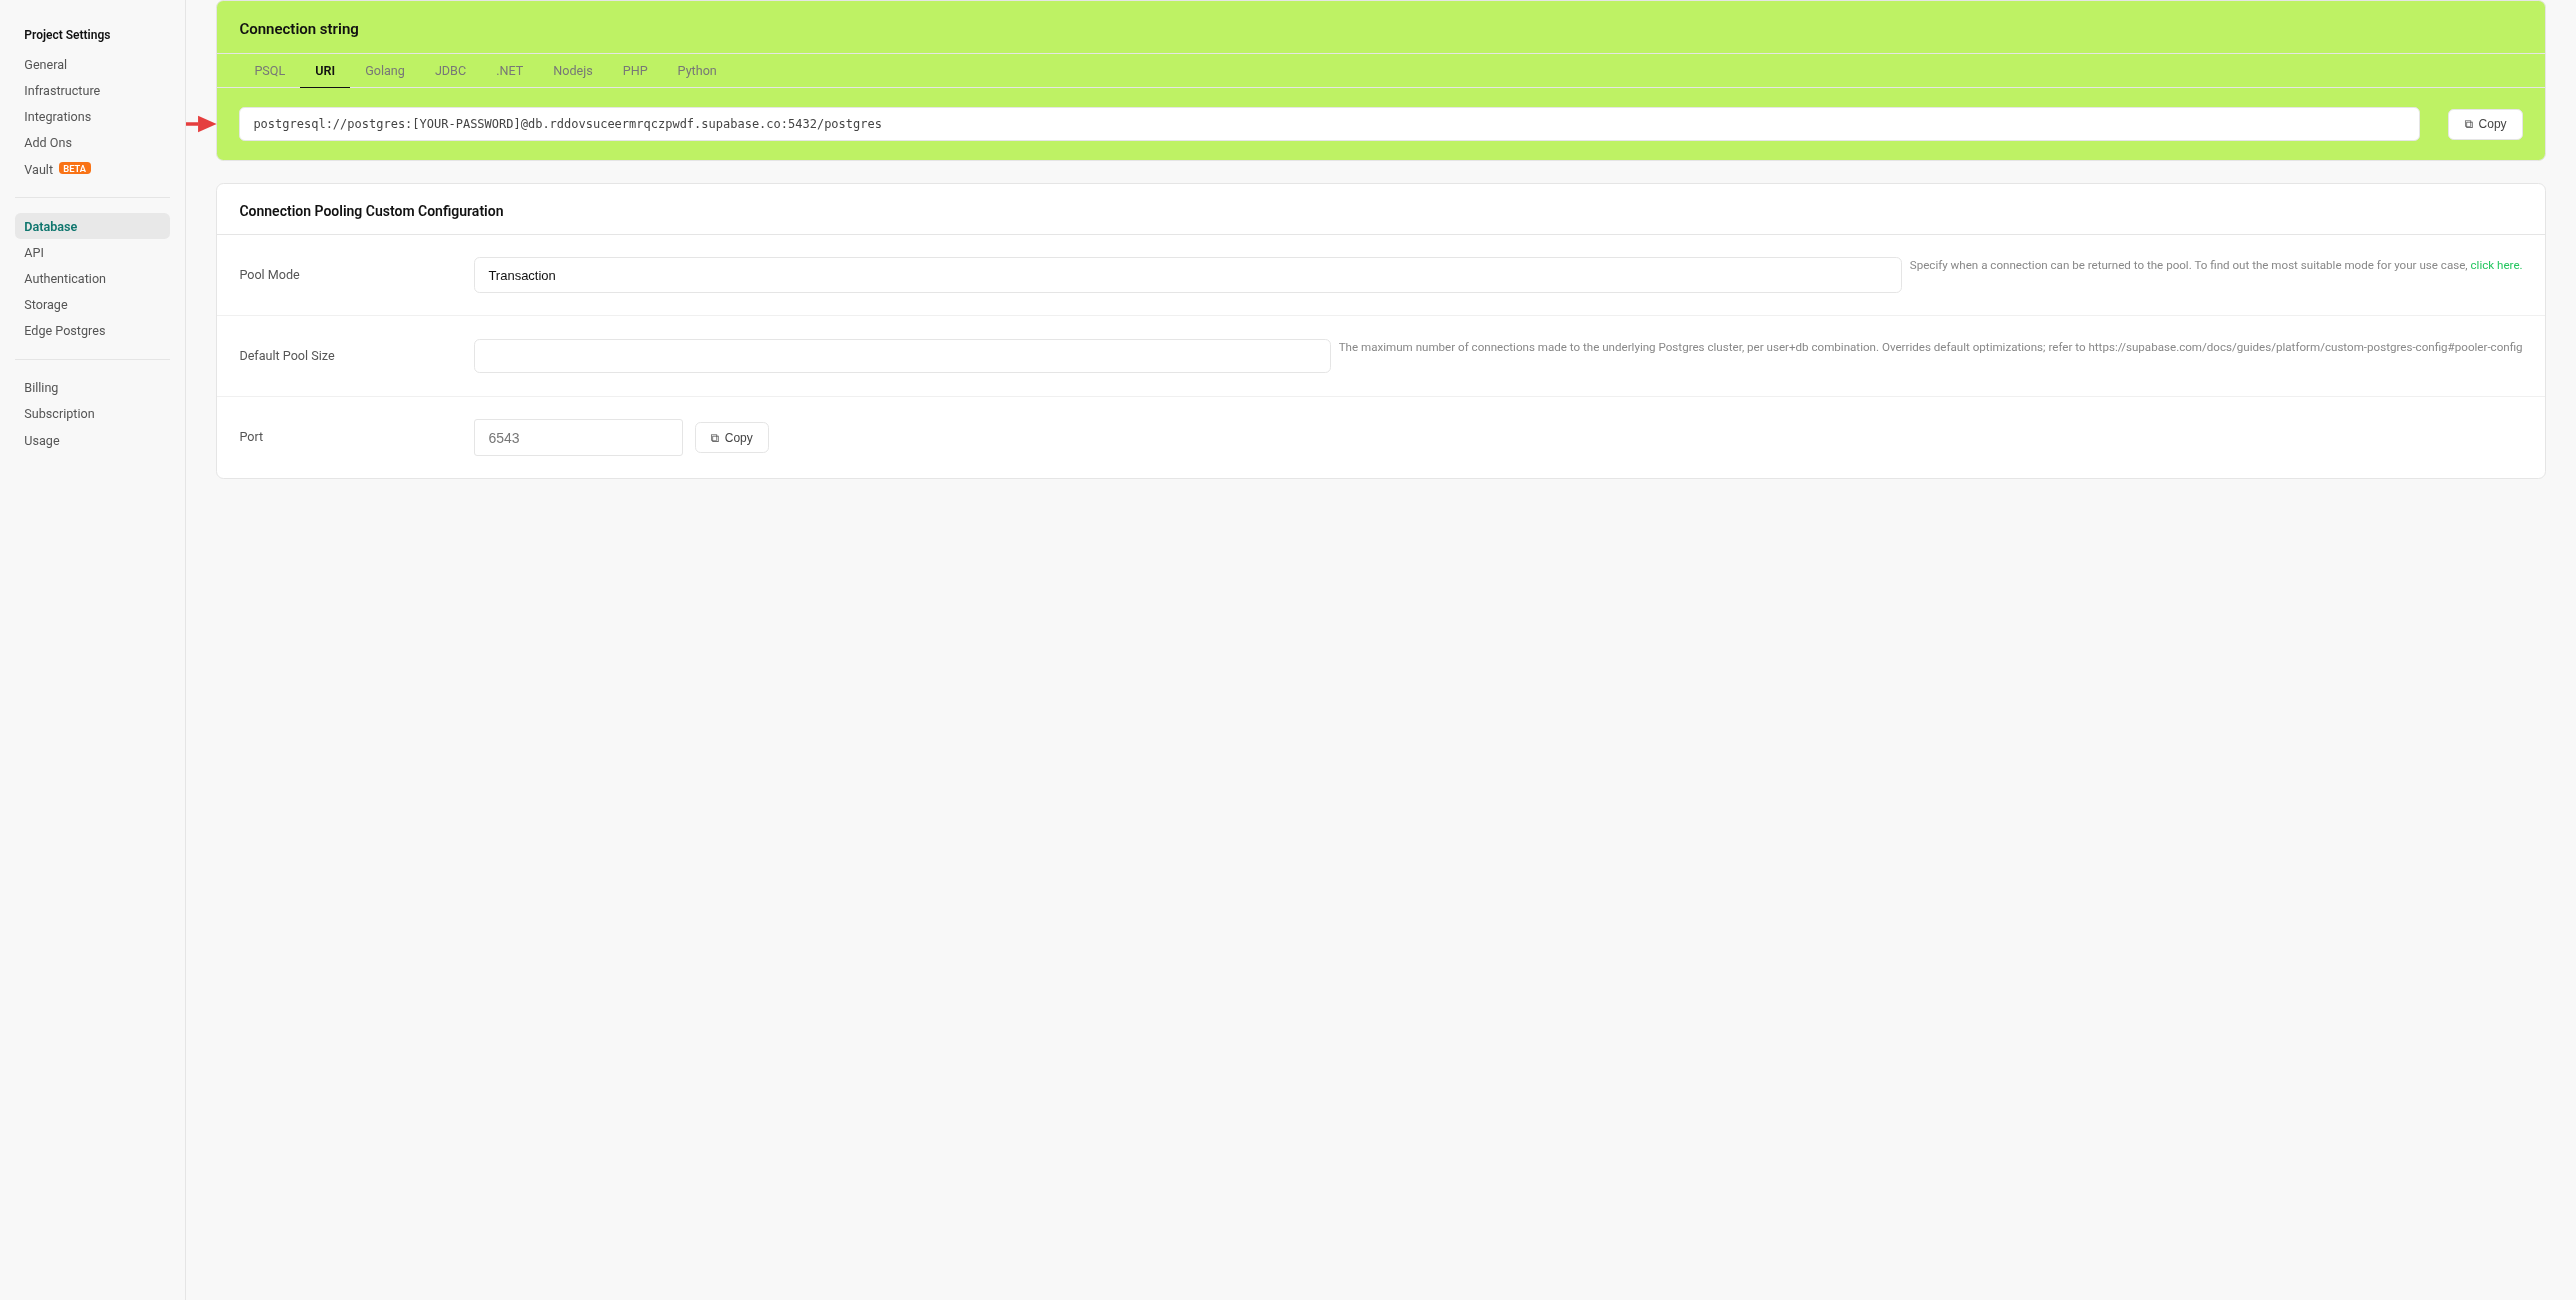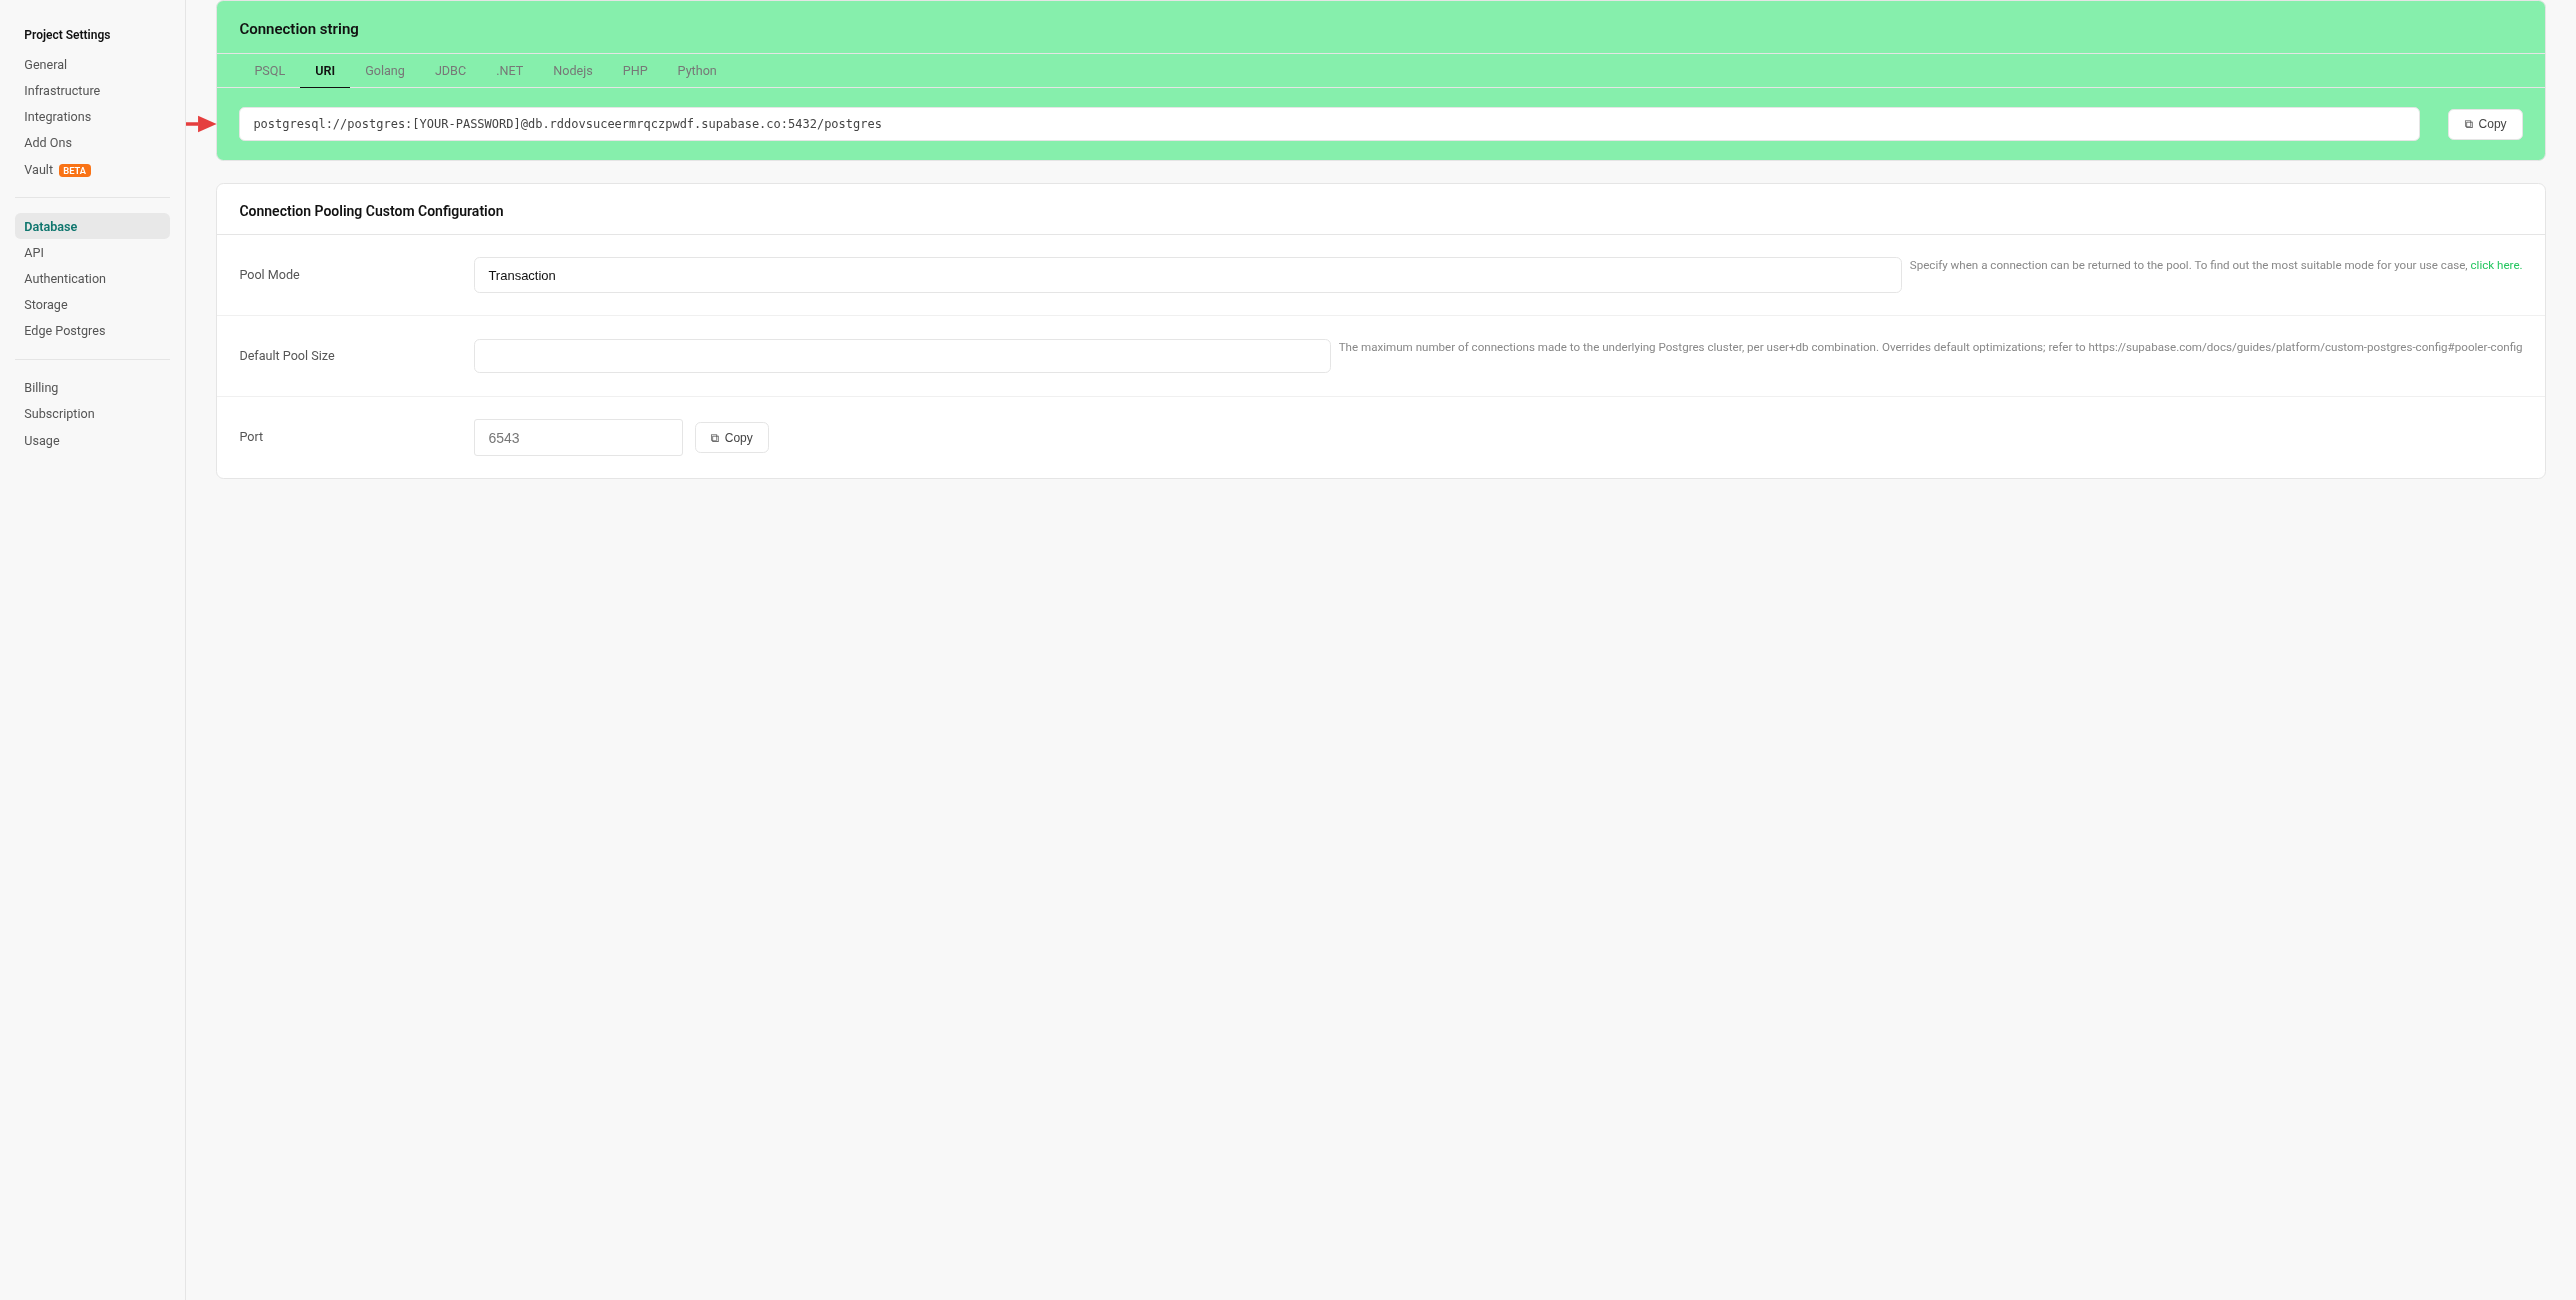--- a/index.html
+++ b/index.html
@@ -21,21 +21,21 @@
       flex-direction: column;
       gap: 3.7px;
     }
     .sidebar-item {
       padding: 5.6px 9.3px;
       border-radius: 5.6px;
       cursor: pointer;
       color: #555;
       font-size: 12.6px;
       display: flex;
-      align-items: flex-end;
+      align-items: flex-start;
       gap: 5.6px;
     }
     .sidebar-item.active {
       background: #e8e8e8;
       font-weight: 600;
       color: #0f766e;
     }
     .sidebar-item.section-header {
       font-size: 12px;
       font-weight: 600;
@@ -56,21 +56,21 @@
       border-top: 0.9px solid #e5e5e5;
       margin: 11.2px 0;
     }
     .main-content {
       flex: 1;
       padding: 0 30px 30px 30px;
       background: #f8f8f8;
       overflow-y: auto;
     }
     .card {
-      background: #86efac;
+      background: #bef264;
       border: 0.9px solid #e5e5e5;
       border-radius: 7.5px;
       margin-bottom: 22.4px;
     }
     .card-header {
       padding: 18.6px 22.4px 15px;
       border-bottom: 0.9px solid #e5e5e5;
     }
     .card-title {
       font-size: 15px;

